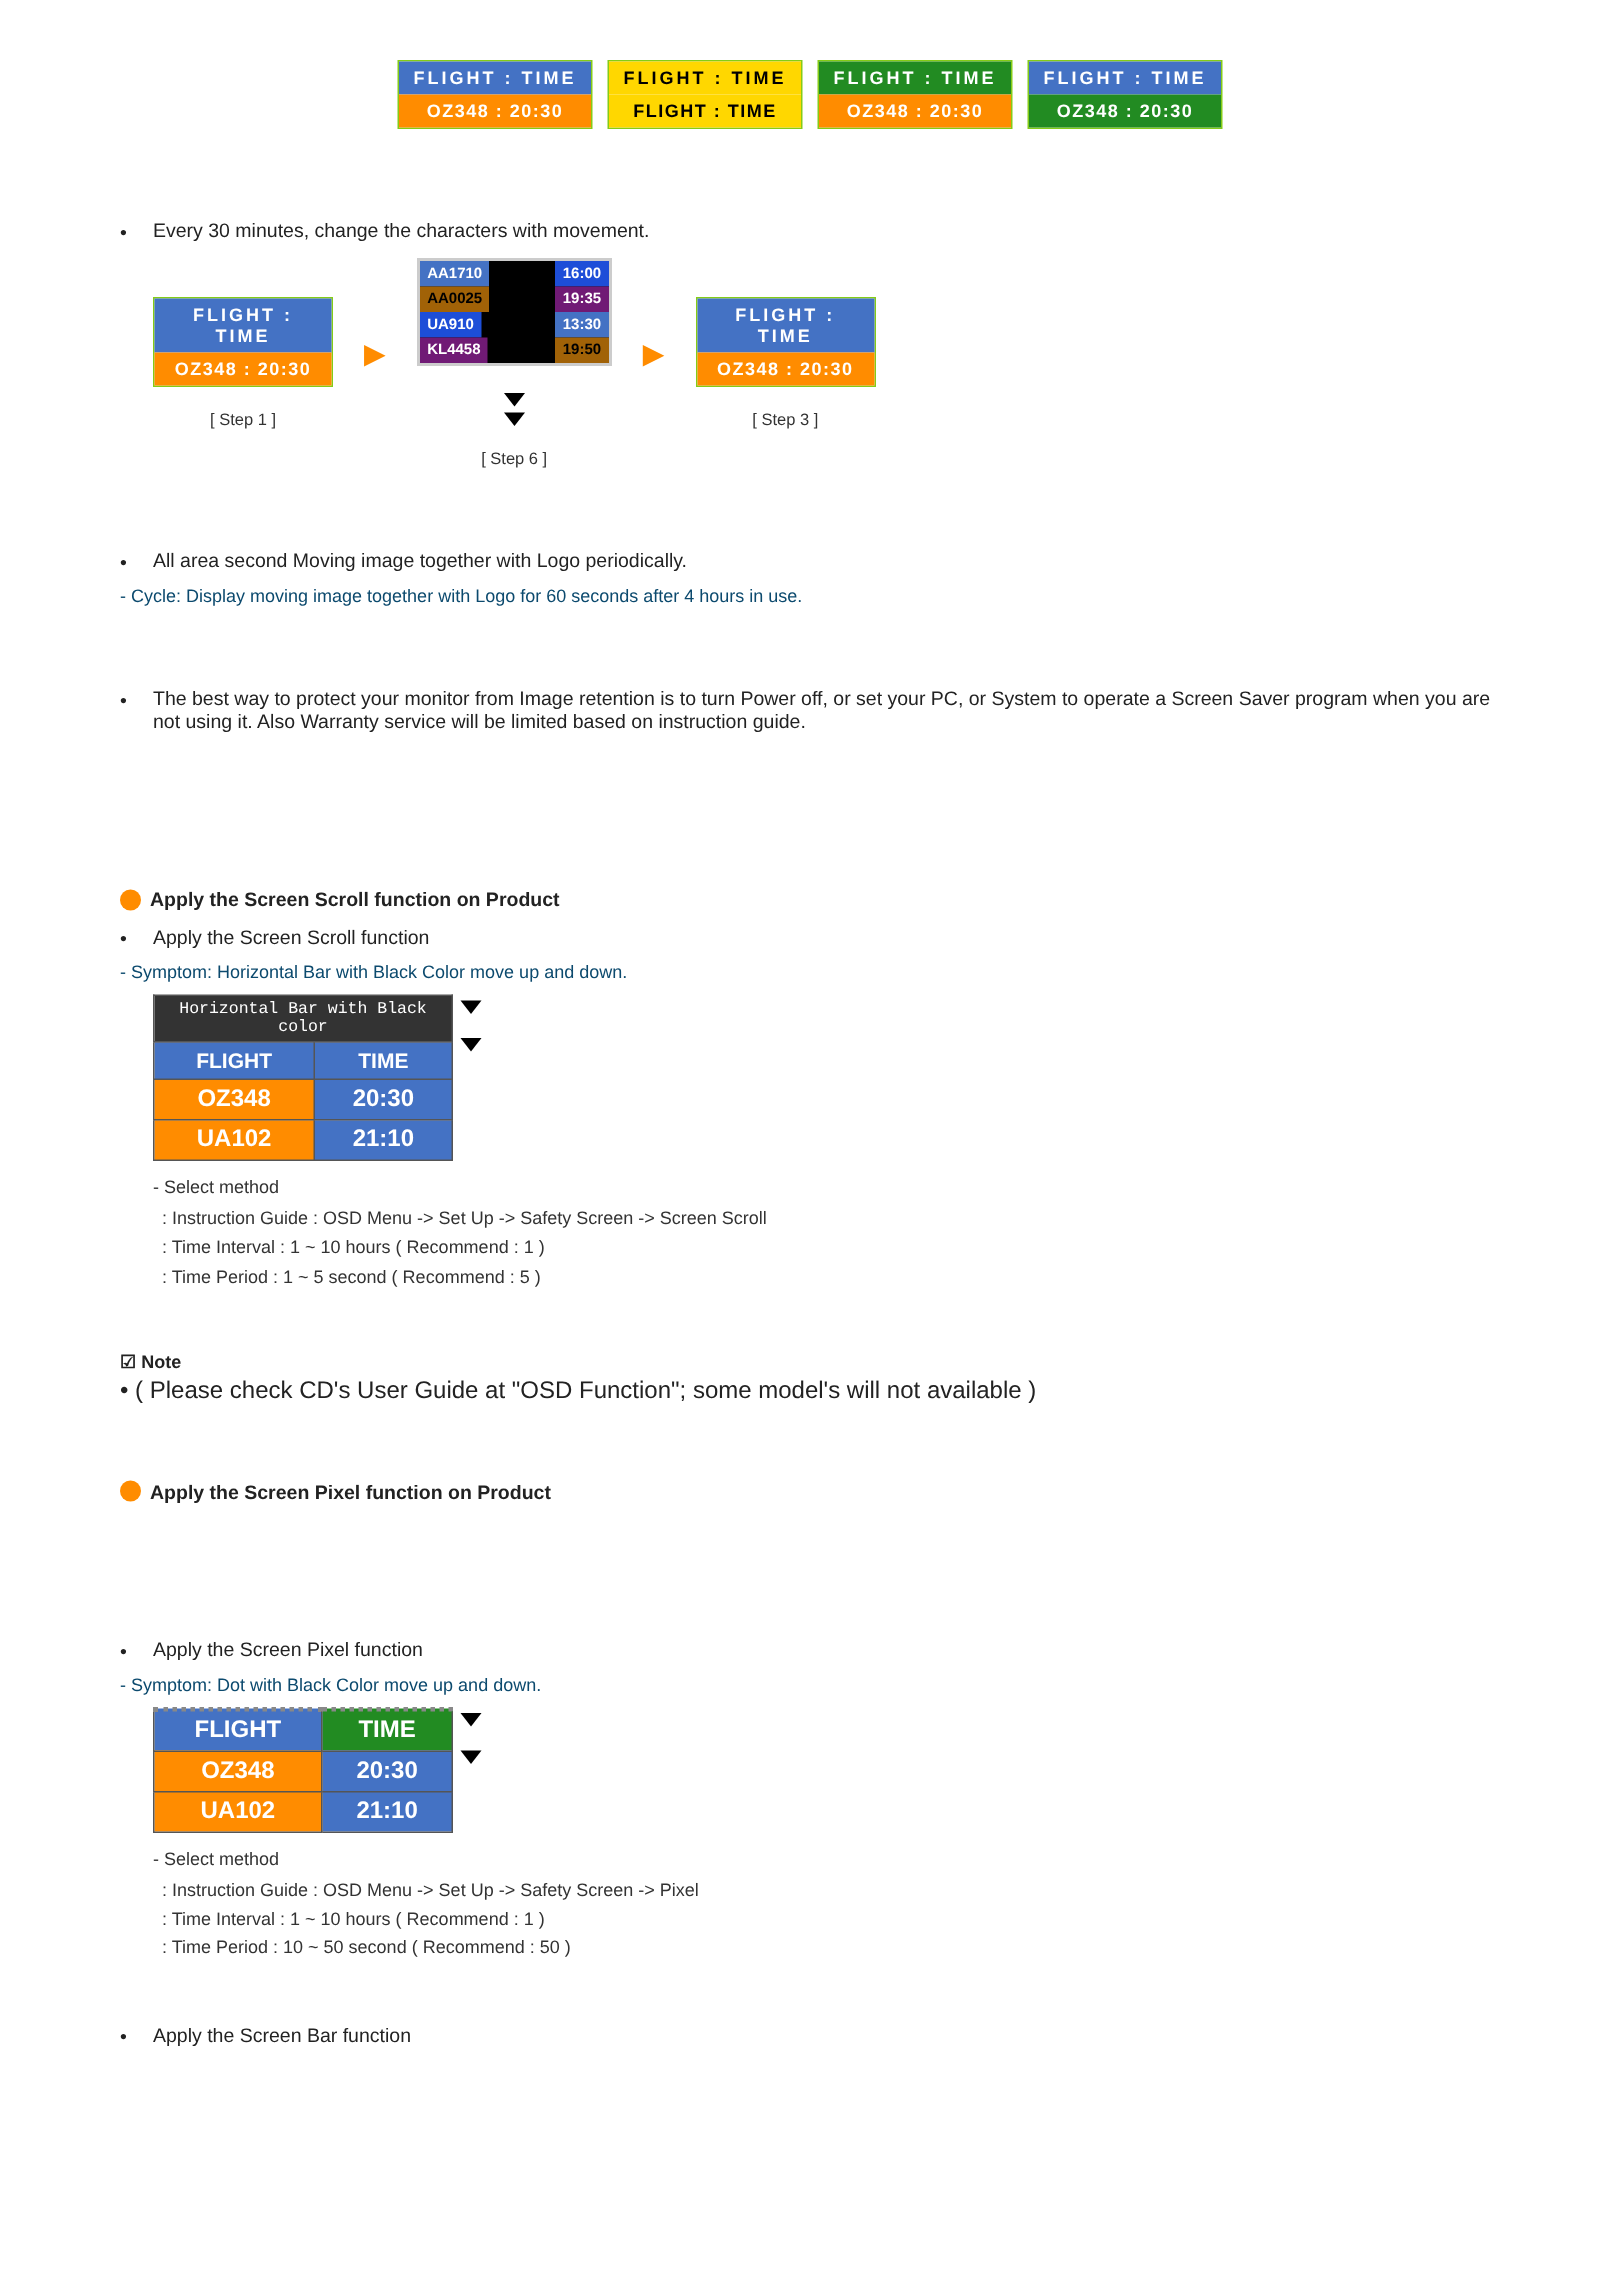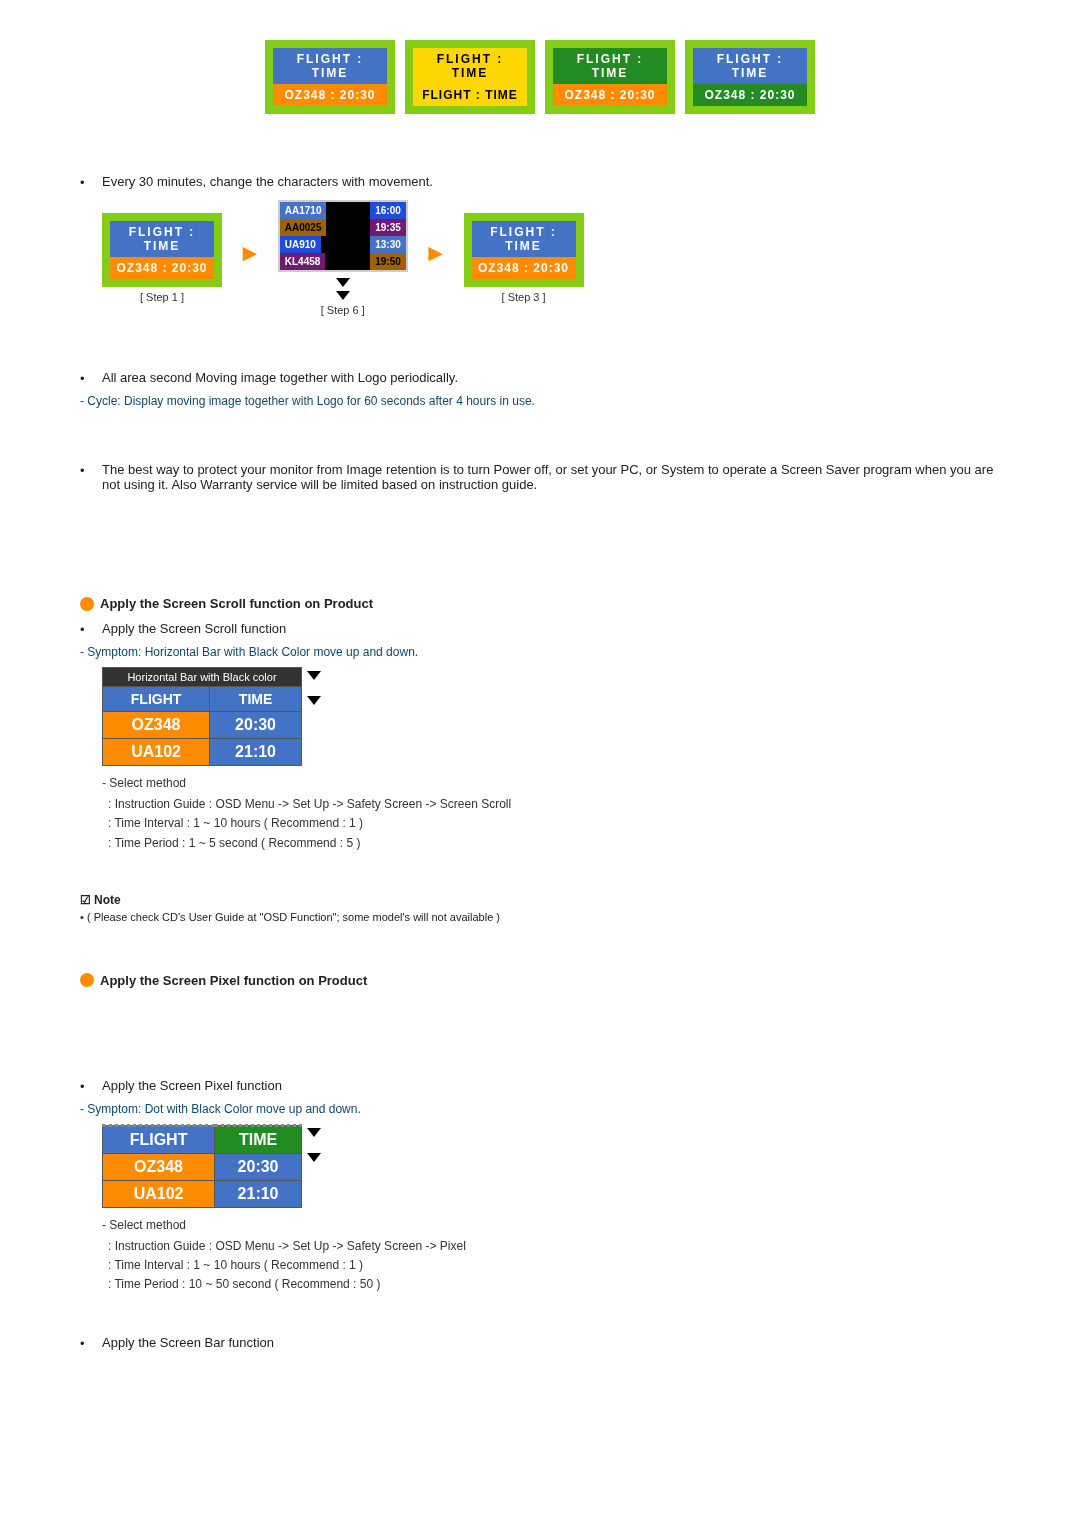--- a/index.html
+++ b/index.html
@@ -16,21 +16,21 @@
     
     .flight-cards-row {
       display: flex;
       gap: 10px;
       margin-bottom: 30px;
       justify-content: center;
     }
 
     .flight-card {
       width: 130px;
-      border: 8px solid #84cc16;
+      border: 1px solid #84cc16;
     }
 
     .flight-card .top-bar {
       background: #4472C4;
       color: #fff;
       font-weight: bold;
       font-size: 12px;
       text-align: center;
       padding: 4px 6px;
       letter-spacing: 2px;
@@ -79,21 +79,21 @@
       display: flex;
       align-items: center;
       gap: 16px;
       margin: 10px 0 0 22px;
     }
 
     .step-block {
       display: flex;
       flex-direction: column;
       align-items: center;
-      gap: 4px;
+      gap: 16px;
     }
 
     .step-label {
       font-size: 11px;
       color: #333;
     }
 
     .arrow-right {
       font-size: 24px;
       color: #FF8C00;
@@ -344,21 +344,21 @@
     <span class="bullet-dot">•</span>
     <span>Apply the Screen Scroll function</span>
   </div>
   <div class="sub-text">- Symptom: Horizontal Bar with Black Color move up and down.</div>
 
   <div class="demo-table-wrapper">
     <div>
       <table class="demo-table">
         <tbody>
             <tr>
-          <td colspan="2" style="background:#333; color:#fff; font-size:11px; text-align:center; padding:3px 8px; border:1px solid #555;">Horizontal Bar with Black color</td>
+          <td colspan="2" style="background:#333; color:#fff; font-size:11px; text-align:center; padding:3px 8px; border:1px solid #555;font-family:Liberation Mono, monospace;">Horizontal Bar with Black color</td>
         </tr>
         <tr>
           <td style="background:#4472C4; color:#fff; font-weight:bold; font-size:14px; text-align:center; padding:4px 8px; border:1px solid #555;">FLIGHT</td>
           <td style="background:#4472C4; color:#fff; font-weight:bold; font-size:14px; text-align:center; padding:4px 8px; border:1px solid #555;">TIME</td>
         </tr>
         <tr>
           <td style="background:#FF8C00; color:#fff; font-weight:bold; font-size:16px; text-align:center; padding:4px 8px; border:1px solid #555;">OZ348</td>
           <td style="background:#4472C4; color:#fff; font-weight:bold; font-size:16px; text-align:center; padding:4px 8px; border:1px solid #555;">20:30</td>
         </tr>
         <tr>
@@ -379,21 +379,21 @@
     <div class="method-line">: Instruction Guide : OSD Menu -&gt; Set Up -&gt; Safety Screen -&gt; Screen Scroll</div>
     <div class="method-line">: Time Interval : 1 ~ 10 hours ( Recommend : 1 )</div>
     <div class="method-line">: Time Period : 1 ~ 5 second ( Recommend : 5 )</div>
   </div>
 </div>
 
 <div class="spacer"></div>
 
 <div>
   <div class="note-label">☑ Note</div>
-  <div style="margin-top:4px; font-size:11px;">•   ( Please check CD's User Guide at "OSD Function"; some model's will not available )</div>
+  <div style="margin-top:4px; font-size:16px;">•   ( Please check CD's User Guide at "OSD Function"; some model's will not available )</div>
 </div>
 
 <div class="spacer-lg"></div>
 
 <div class="section-header">
   <span class="orange-circle"></span>
   <span>Apply the Screen Pixel function on Product</span>
 </div>
 
 <div style="height: 80px;"></div>

